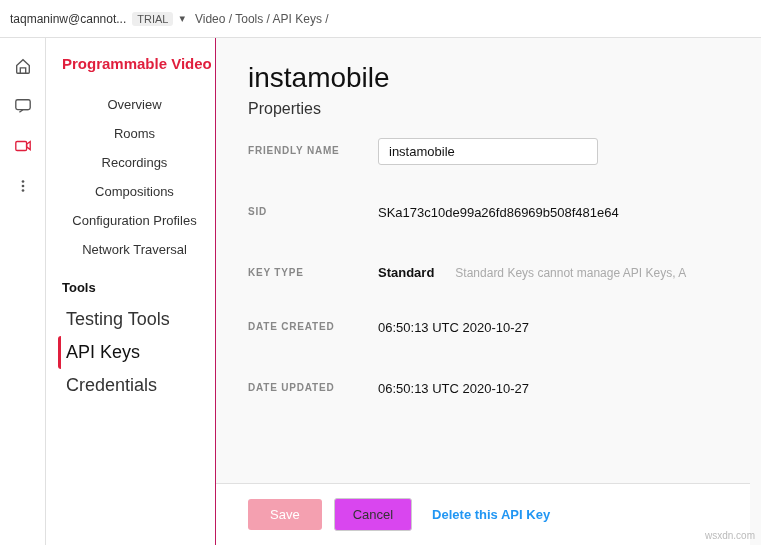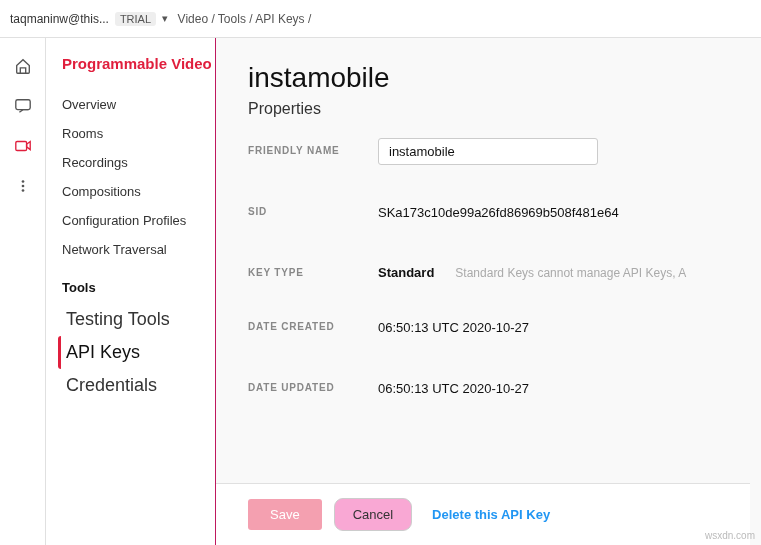--- a/index.html
+++ b/index.html
@@ -87,20 +87,21 @@
       font-weight: 600;
       margin-bottom: 16px;
       line-height: 1.3;
     }
     .nav-item {
       padding: 7px 8px 7px 0;
       color: #333;
       font-size: 13px;
       cursor: pointer;
       border-radius: 3px;
+      text-align: center;
     }
     .nav-section-title {
       font-size: 13px;
       font-weight: 700;
       color: #111;
       margin-top: 12px;
       margin-bottom: 4px;
       padding: 4px 0;
     }
     .nav-sub-item {
@@ -205,24 +206,24 @@
       background: #f4a0b0;
       color: #fff;
       border: none;
       border-radius: 3px;
       padding: 8px 22px;
       font-size: 13px;
       cursor: pointer;
       font-weight: 500;
     }
     .btn-cancel {
-      background: #f9a8d4;
+      background: #d946ef;
       color: #333;
       border: 1px solid #ccc;
-      border-radius: 9px;
+      border-radius: 3px;
       padding: 8px 18px;
       font-size: 13px;
       cursor: pointer;
     }
     .btn-delete {
       background: transparent;
       color: #2196f3;
       border: none;
       font-size: 13px;
       cursor: pointer;
@@ -236,21 +237,21 @@
       bottom: 4px;
       right: 6px;
       font-size: 10px;
       color: #bbb;
     }
   </style>
 </head>
 <body>
 
 <div class="topbar">
-  <span class="topbar-account">taqmaninw@this...</span>
+  <span class="topbar-account">taqmaninw@cannot...</span>
   <span class="topbar-trial">TRIAL</span>
   <span class="topbar-chevron">▾</span>
   <span class="topbar-breadcrumb">Video / Tools / API Keys /</span>
 </div>
 
 <div class="layout">
 
   <div class="icon-sidebar">
     <div class="icon-sidebar-item">
       <svg viewBox="0 0 20 20" fill="none" stroke="#555" stroke-width="1.5">

